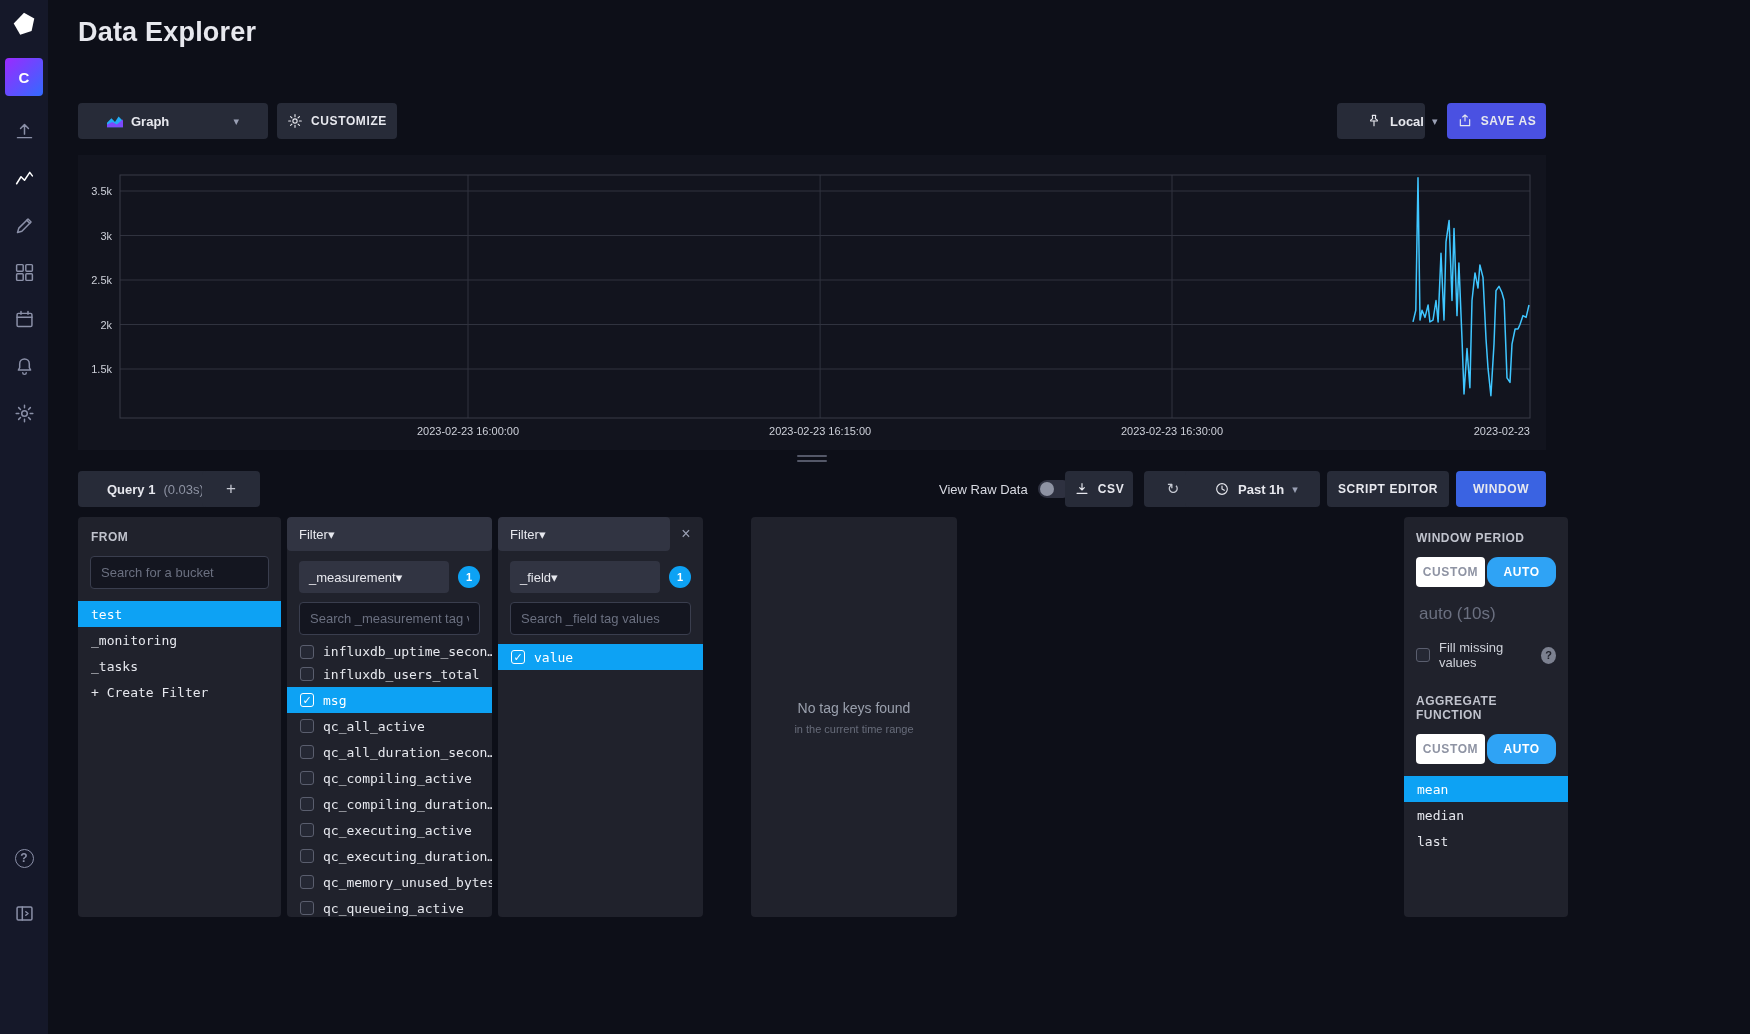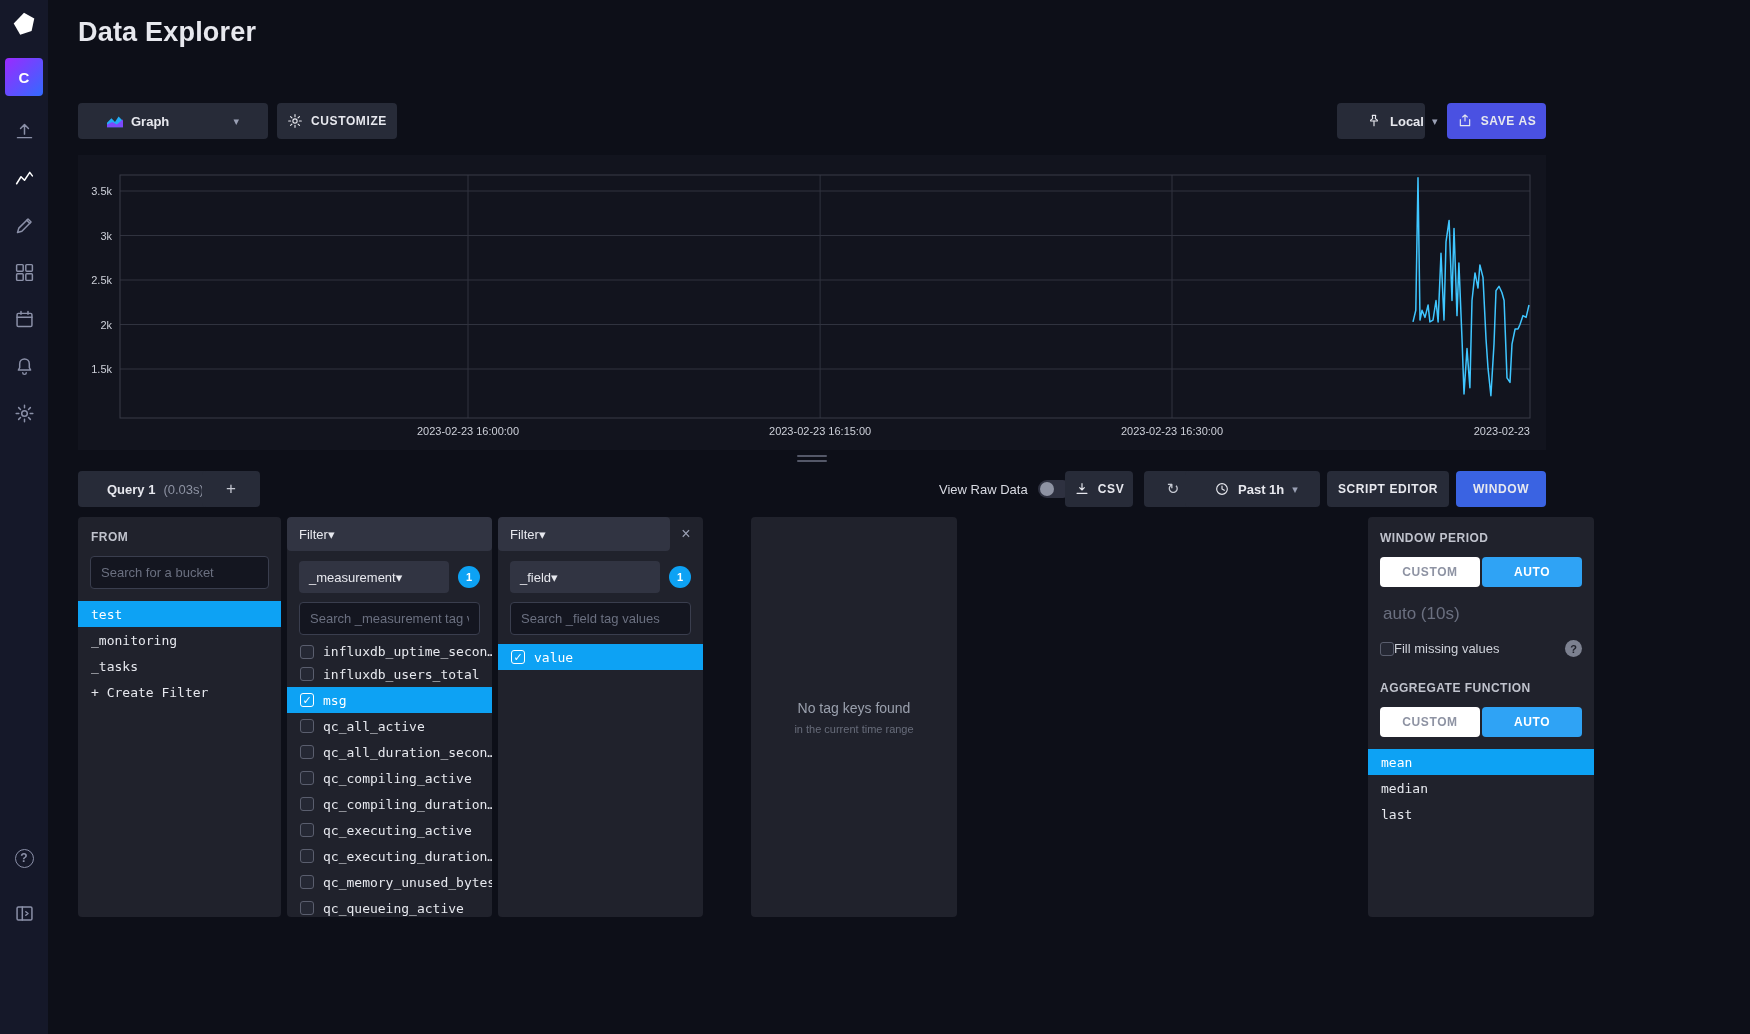--- a/index.html
+++ b/index.html
@@ -56,21 +56,21 @@
   #range-dd { left:1185px; top:471px; width:135px; }
   #script-editor-btn { left:1327px; top:471px; width:122px; justify-content:center; }
   #submit-btn { left:1456px; top:471px; width:90px; background:#3a63e2; justify-content:center; }
 
   
   .panel { position:absolute; top:517px; height:400px; background:#20222c; border-radius:4px; overflow:hidden; }
   #from-panel { left:78px; width:203px; }
   #filter1-panel { left:287px; width:205px; }
   #filter2-panel { left:498px; width:205px; }
   #empty-panel { left:710px; width:206px; display:flex; flex-direction:column; align-items:center; justify-content:center; gap:7px;margin-left:41px; }
-  #side-panel { left:1368px; width:226px; }
+  #side-panel { left:1404px; width:164px; }
 
   .panel-title { margin:13px 13px 0; font-size:12px; font-weight:bold; letter-spacing:.5px; color:#c0c3cd; }
   .search-input { display:block; margin:12px; width:calc(100% - 24px); height:33px; background:#141620; border:1px solid #3a3e4e; border-radius:4px; color:#e7e8ee; font-size:13px; padding:0 10px; font-family:"Liberation Sans",sans-serif; outline:none; }
   ::placeholder { color:#6b7080; }
 
   .dd-header { height:34px; background:#313442; border-radius:4px; display:flex; align-items:center; padding:0 12px; font-size:13px; color:#e7e8ee; cursor:pointer; }
   .panel-head { display:flex; align-items:center; gap:7px; padding-right:8px; }
   .panel-head .dd-header { flex:1; }
   .close-btn { width:18px; height:18px; display:flex; align-items:center; justify-content:center; color:#9aa0b4; font-size:16px; cursor:pointer; }
   .key-row { display:flex; align-items:center; margin:10px 12px 0; gap:9px; }
@@ -84,23 +84,23 @@
   .cb { width:14px; height:14px; border:1px solid #5a5e6e; border-radius:3px; background:#252834; margin-right:9px; flex:none; font-size:11px; line-height:12px; text-align:center; color:#fff; font-family:"Liberation Sans",sans-serif; }
   .cb.checked { background:transparent; border-color:#fff; }
 
   #empty-panel .e-title { font-size:14px; color:#9aa0ad; }
   #empty-panel .e-sub { font-size:11px; color:#676c7a; }
 
   .side-title { margin:14px 12px 0; font-size:12px; font-weight:bold; letter-spacing:.5px; color:#c0c3cd; }
   .toggle-group { display:flex; gap:2px; margin:12px 12px 0; }
   .tg-btn { flex:1; height:30px; display:flex; align-items:center; justify-content:center; font-size:12px; font-weight:bold; letter-spacing:.6px; border-radius:4px; cursor:pointer; }
   .tg-btn.inactive { background:#ffffff; color:#8e93a3; }
-  .tg-btn.active { background:#2fa3f5; color:#fff; }
+  .tg-btn.active { background:#2fa3f5; color:#fff;border-radius:11px; }
   .hint { margin:17px 12px 0 15px; font-size:17px; color:#6b7080; }
-  .fill-row { display:flex; align-items:center; margin:16px 12px 0; gap:0; font-size:13px; color:#cfd2da; }
+  .fill-row { display:flex; align-items:center; margin:16px 12px 0; gap:9px; font-size:13px; color:#cfd2da; }
   .sq { width:14px; height:14px; border:1px solid #5a5e6e; border-radius:3px; background:#252834; flex:none; cursor:pointer; }
   .help { margin-left:auto; width:17px; height:17px; border-radius:50%; background:#7c8190; color:#20222b; font-size:11px; font-weight:bold; display:flex; align-items:center; justify-content:center; cursor:pointer; }
   #agg-list { margin-top:12px; }
 </style>
 </head>
 <body>
 
 <div class="root">
 
   <nav class="sidebar">

